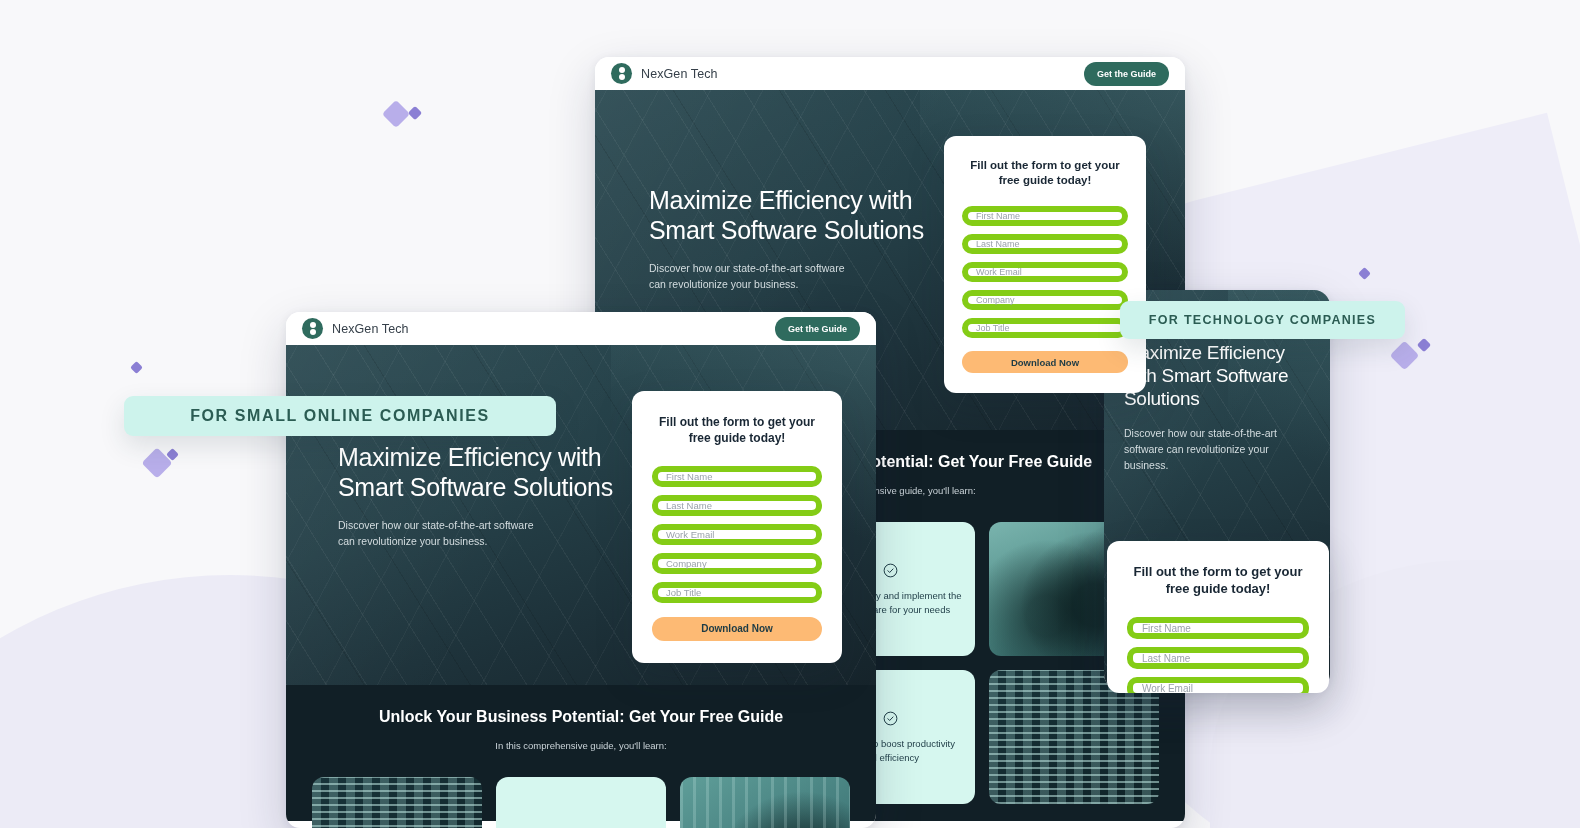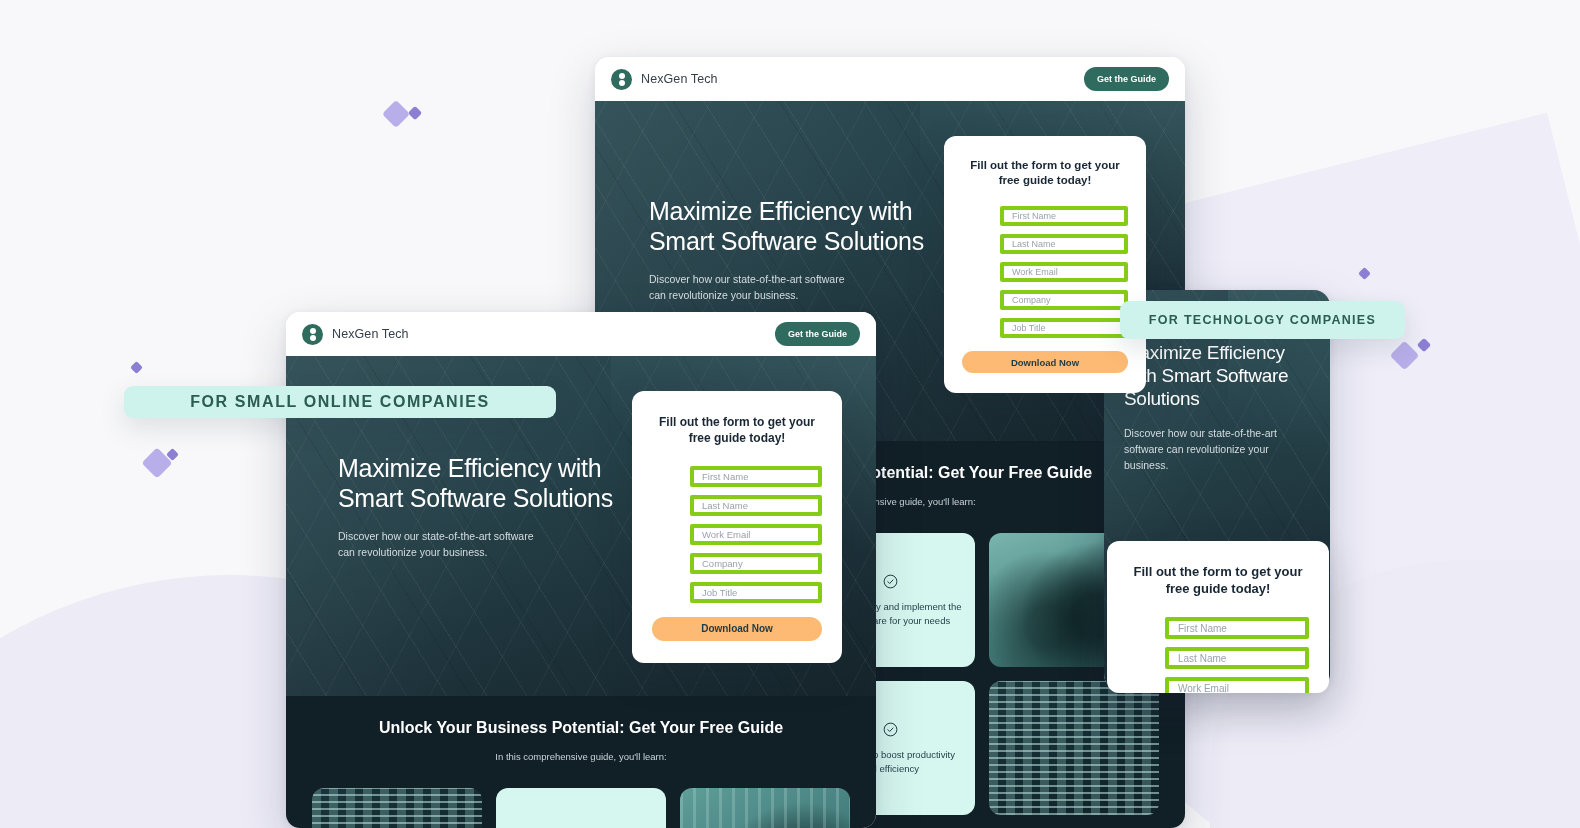--- a/index.html
+++ b/index.html
@@ -38,21 +38,21 @@
 
   
   .card {
     position: absolute;
     background: #ffffff;
     border-radius: 14px;
     overflow: hidden;
     box-shadow: 0 18px 48px rgba(30,35,60,.18), 0 2px 10px rgba(30,35,60,.08);
   }
   .topbar {
-    height: 44px; background: #fff;
+    height: 33px; background: #fff;
     display: flex; align-items: center; justify-content: space-between;
     padding: 0 16px;
   }
   .brand { display: flex; align-items: center; gap: 9px; }
   .logo-dot {
     width: 21px; height: 21px; border-radius: 50%;
     background: #2f6b5e; position: relative; flex: none;
   }
   .logo-dot::before, .logo-dot::after {
     content: ""; position: absolute; left: 50%; transform: translateX(-50%);
@@ -105,24 +105,23 @@
   
   .form-card {
     position: absolute; z-index: 25;
     background: #fff; border-radius: 12px;
     box-shadow: 0 14px 38px rgba(25,35,50,.16);
   }
   .form-title {
     color: #192734; font-weight: 700; text-align: center; line-height: 1.32;
   }
   .field {
-    border: 4px solid #84cc16; border-radius: 2px;
+    border: 6px solid #84cc16; border-radius: 10px;
     color: #9aa2ab; display: flex; align-items: center;
     background: #fff;
-    margin-left: 38px;
   }
   .submit-btn {
     background: #fdba74; color: #1d3b45; font-weight: 700;
     border-radius: 999px; display: flex; align-items: center; justify-content: center;
   }
 
   
   .guide { position: relative; }
   .guide-h2 { color: #fff; font-weight: 700; text-align: center; line-height: 1.28; }
   .guide-sub { color: #cbd4d9; text-align: center; }
@@ -253,21 +252,21 @@
       <div class="feat-grid" style="grid-template-columns:repeat(3,1fr); gap:14px; margin-top:26px;">
         <div class="feat img-code" style="height:134px;"></div>
         <div class="feat mint" style="height:134px; padding:0 13px;">
           
         </div>
         <div class="feat img-board" style="height:134px;"></div>
       </div>
     </div>
   </div>
 
-  <div class="badge" style="left:124px; top:386px; width:432px; height:32px; font-size:16px;">FOR SMALL ONLINE COMPANIES</div>
+  <div class="badge" style="left:124px; top:396px; width:432px; height:40px; font-size:16px;">FOR SMALL ONLINE COMPANIES</div>
 
   <div class="form-card" style="left:632px; top:391px; width:210px; padding:24px 20px 22px;">
     <div class="form-title" style="font-size:12px;">Fill out the form to get your free guide today!</div>
     <div style="margin-top:19px; display:flex; flex-direction:column; gap:8px;">
       <div class="field" style="height:21px; font-size:9.5px; padding:0 8px;">First Name</div>
       <div class="field" style="height:21px; font-size:9.5px; padding:0 8px;">Last Name</div>
       <div class="field" style="height:21px; font-size:9.5px; padding:0 8px;">Work Email</div>
       <div class="field" style="height:21px; font-size:9.5px; padding:0 8px;">Company</div>
       <div class="field" style="height:21px; font-size:9.5px; padding:0 8px;">Job Title</div>
     </div>

